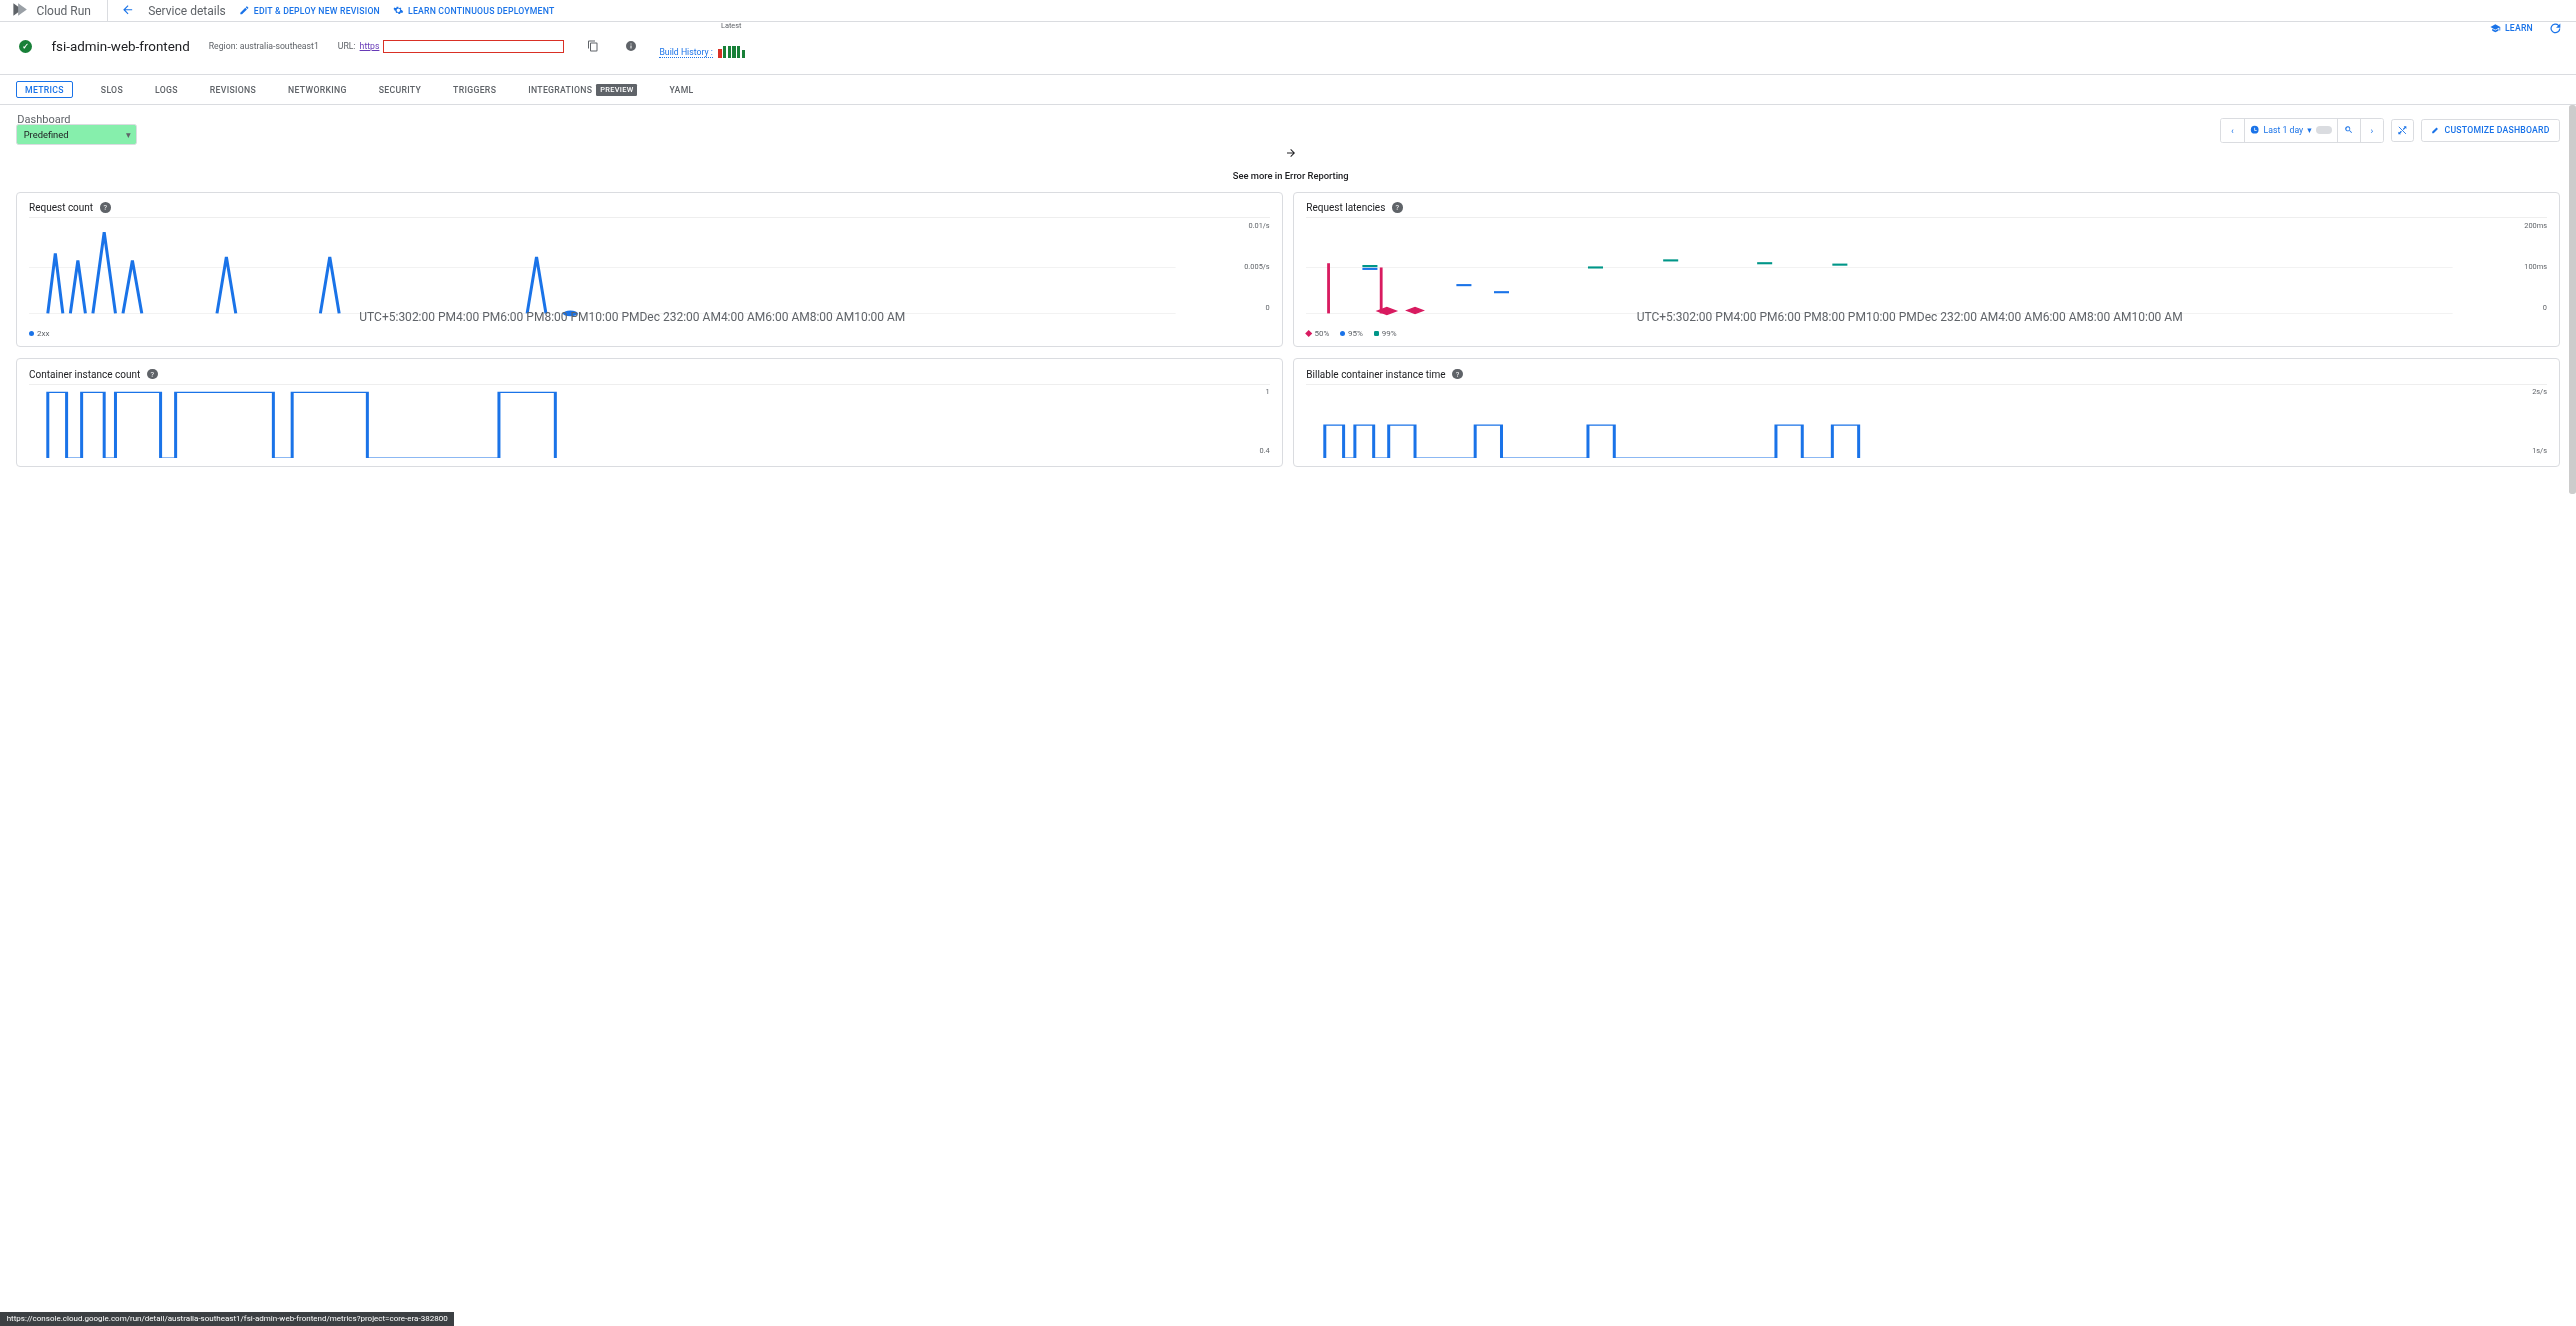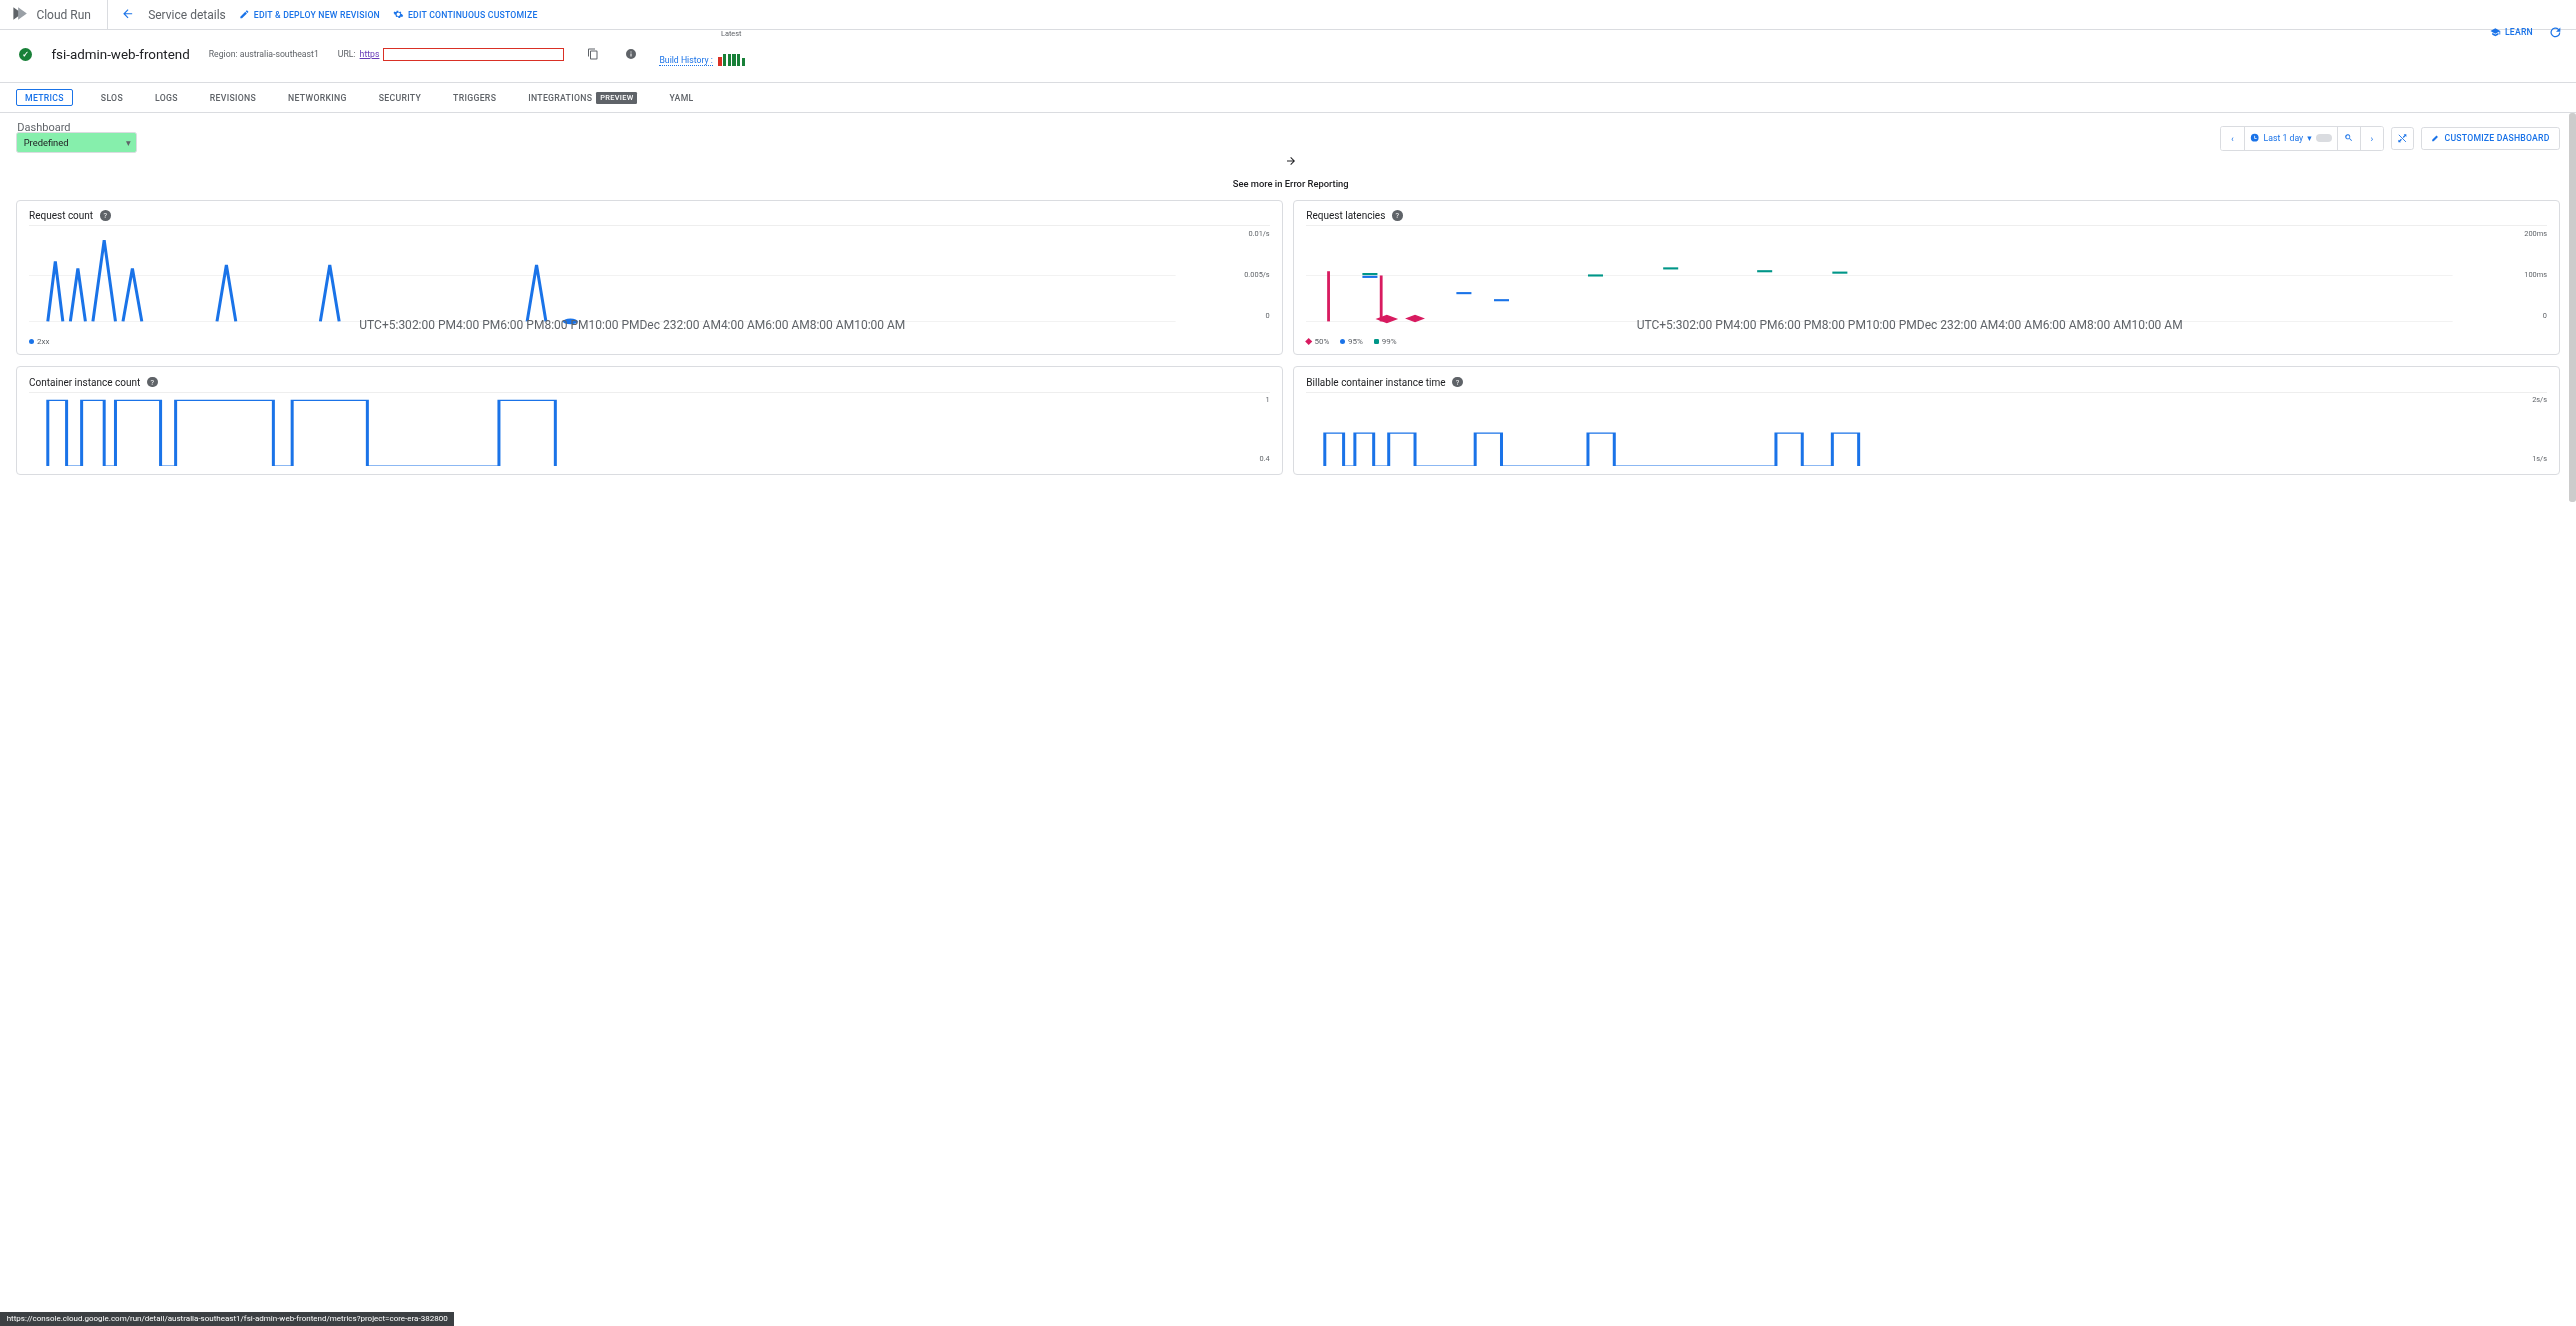--- a/index.html
+++ b/index.html
@@ -20,21 +20,21 @@
     margin: 0;
     font-family: "Google Sans", Roboto, Arial, sans-serif;
     font-size: 9.4px;
     color: var(--ink);
     background: #fff;
   }
   
   .top {
     display: flex;
     align-items: center;
-    height: 30px;
+    height: 22px;
     border-bottom: 0.7px solid var(--border);
     padding: 0 10.7px;
     gap: 13.4px;
   }
   .logo-prod {
     display: flex; align-items:center; gap:6.7px;
     font-size: 12px; font-weight: 400; color: var(--gray-text);
     border-right: 0.7px solid var(--border);
     padding-right: 16px; height: 100%;
   }
@@ -124,21 +124,21 @@
   <span class="toolbar-action">
     <svg width="10.7" height="10.7" viewBox="0 0 24 24">
         <path fill="currentColor" d="M3 17.25V21h3.75L17.81 9.94l-3.75-3.75L3 17.25zM20.71 7.04a1 1 0 0 0 0-1.41l-2.34-2.34a1 1 0 0 0-1.41 0l-1.83 1.83 3.75 3.75 1.83-1.83z"></path>
       </svg>
     <span>EDIT &amp; DEPLOY NEW REVISION</span>
   </span>
   <span class="toolbar-action">
     <svg width="10.7" height="10.7" viewBox="0 0 24 24">
         <path fill="currentColor" d="M12 8a4 4 0 1 0 0 8 4 4 0 0 0 0-8zm9 4a7 7 0 0 1-.1 1.2l2 1.6-2 3.4-2.4-.9a7 7 0 0 1-2 .1l-.4 2.6h-4l-.4-2.6a7 7 0 0 1-2-.1l-2.4.9-2-3.4 2-1.6A7 7 0 0 1 3 12a7 7 0 0 1 .1-1.2l-2-1.6 2-3.4 2.4.9a7 7 0 0 1 2-.1L8 4h4l.4 2.6a7 7 0 0 1 2 .1l2.4-.9 2 3.4-2 1.6A7 7 0 0 1 21 12z"></path>
       </svg>
-    <span>EDIT CONTINUOUS CUSTOMIZE</span>
+    <span>LEARN CONTINUOUS DEPLOYMENT</span>
   </span>
   <div class="top-right">
     <span class="toolbar-action">
       <svg width="10.7" height="10.7" viewBox="0 0 24 24">
           <path fill="currentColor" d="M12 3 1 9l11 6 9-4.91V17h2V9L12 3zM5 13.18v4L12 21l7-3.82v-4L12 17l-7-3.82z"></path>
         </svg>
       <span>LEARN</span>
     </span>
     <span class="icon-btn" style="color:var(--blue)">
       <svg width="14.8" height="14.8" viewBox="0 0 24 24">

